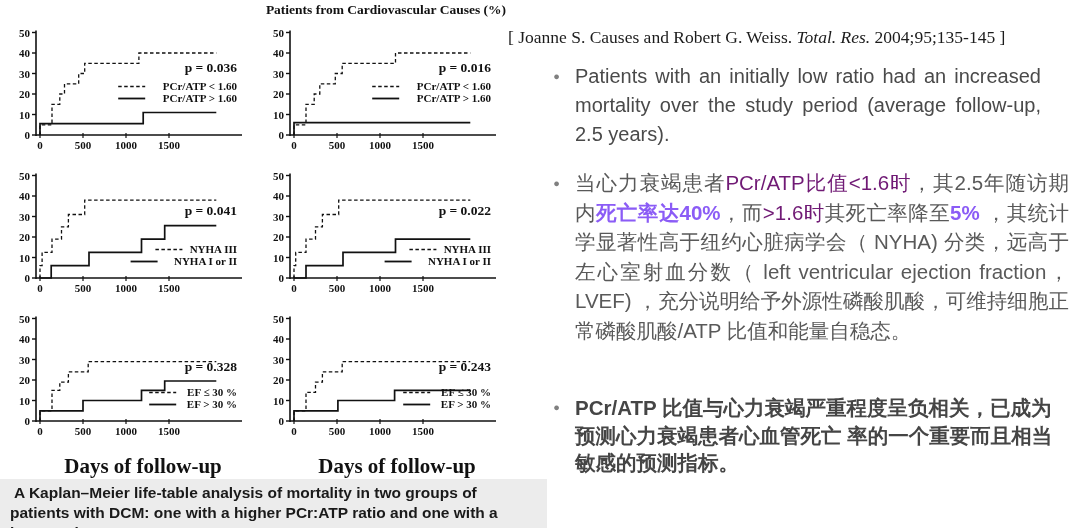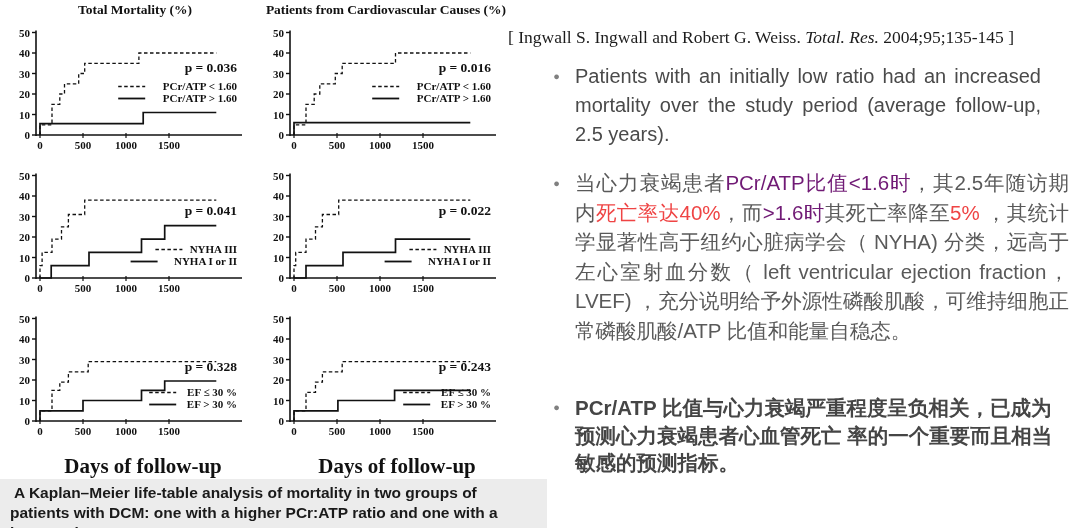--- a/index.html
+++ b/index.html
@@ -30,28 +30,27 @@
   #bullet-0 .dot{padding-top:8px;}
   #bullet-0 .btext{width:466px;font-size:20px;font-weight:normal;color:#4a4a4a;
                    line-height:29px;text-align:justify;}
   #bullet-1{left:538px;top:168px;}
   #bullet-1 .dot{padding-top:9px;}
   #bullet-1 .btext{width:494px;font-size:20.5px;color:#595959;line-height:29.5px;text-align:justify;}
   #bullet-2{left:538px;top:394px;}
   #bullet-2 .dot{padding-top:7px;}
   #bullet-2 .btext{width:494px;font-size:20.5px;font-weight:bold;color:#454545;line-height:27.5px;}
   .seg-blue{color:#701a75;}
-  .seg-blue-bold{color:#ef4444;font-weight:normal;}
+  .seg-blue-bold{color:#8b5cf6;font-weight:bold;}
 </style>
 </head>
 <body>
 
 <div id="slide">
 
-  <div class="col-title" id="col-title-0">Total Mortality (%)</div>
   <div class="col-title" id="col-title-1">Patients from Cardiovascular Causes (%)</div>
 
   <div class="chart-cell" id="cell0"><svg width="244" height="134" viewBox="0 0 244 134">
         <line x1="30" y1="8.500000000000014" x2="30" y2="114" stroke="#111111" stroke-width="1.6"></line>
         <line x1="26" y1="113" x2="30" y2="113" stroke="#111111" stroke-width="1.4"></line>
         <text x="24" y="117" text-anchor="end" font-family="&quot;Liberation Serif&quot;,serif" font-size="11" font-weight="bold" fill="#111111">0</text>
         <line x1="26" y1="92.5" x2="30" y2="92.5" stroke="#111111" stroke-width="1.4"></line>
         <text x="24" y="96.5" text-anchor="end" font-family="&quot;Liberation Serif&quot;,serif" font-size="11" font-weight="bold" fill="#111111">10</text>
         <line x1="26" y1="72" x2="30" y2="72" stroke="#111111" stroke-width="1.4"></line>
         <text x="24" y="76" text-anchor="end" font-family="&quot;Liberation Serif&quot;,serif" font-size="11" font-weight="bold" fill="#111111">20</text>
@@ -234,21 +233,21 @@
         <text x="231" y="100" text-anchor="end" font-family="&quot;Liberation Serif&quot;,serif" font-size="11" font-weight="bold" fill="#111111">EF &gt; 30 %</text>
       </svg></div>
 
   <div class="xaxis-label" id="xlabel-0">Days of follow-up</div>
   <div class="xaxis-label" id="xlabel-1">Days of follow-up</div>
 
   <div class="caption-box">
     <p>A Kaplan–Meier life-table analysis of mortality in two groups of patients with DCM: one with a higher PCr:ATP ratio and one with a lower ratio.</p>
   </div>
 
-  <div class="citation"><span>[ Ingwall S. Ingwall and Robert G. Weiss. </span><span class="journal">Total. Res.</span><span> 2004;95;135-145 ]</span></div>
+  <div class="citation"><span>[ Joanne S. Causes and Robert G. Weiss. </span><span class="journal">Total. Res.</span><span> 2004;95;135-145 ]</span></div>
 
   <div class="bullet" id="bullet-0">
     <span class="dot">●</span>
     <span class="btext"><span>Patients with an initially low ratio had an increased mortality over the study period (average follow-up, 2.5 years).</span></span>
   </div>
   <div class="bullet" id="bullet-1">
     <span class="dot">●</span>
     <span class="btext"><span>当心力衰竭患者</span><span class="seg-blue">PCr/ATP比值&lt;1.6时</span><span>，其2.5年随访期内</span><span class="seg-blue-bold">死亡率达40%</span><span>，而</span><span class="seg-blue">&gt;1.6时</span><span>其死亡率降至</span><span class="seg-blue-bold">5%</span><span> ，其统计学显著性高于纽约心脏病学会（ NYHA) 分类，远高于左心室射血分数（ left ventricular ejection fraction，LVEF) ，充分说明给予外源性磷酸肌酸，可维持细胞正常磷酸肌酸/ATP 比值和能量自稳态。</span></span>
   </div>
   <div class="bullet" id="bullet-2">

